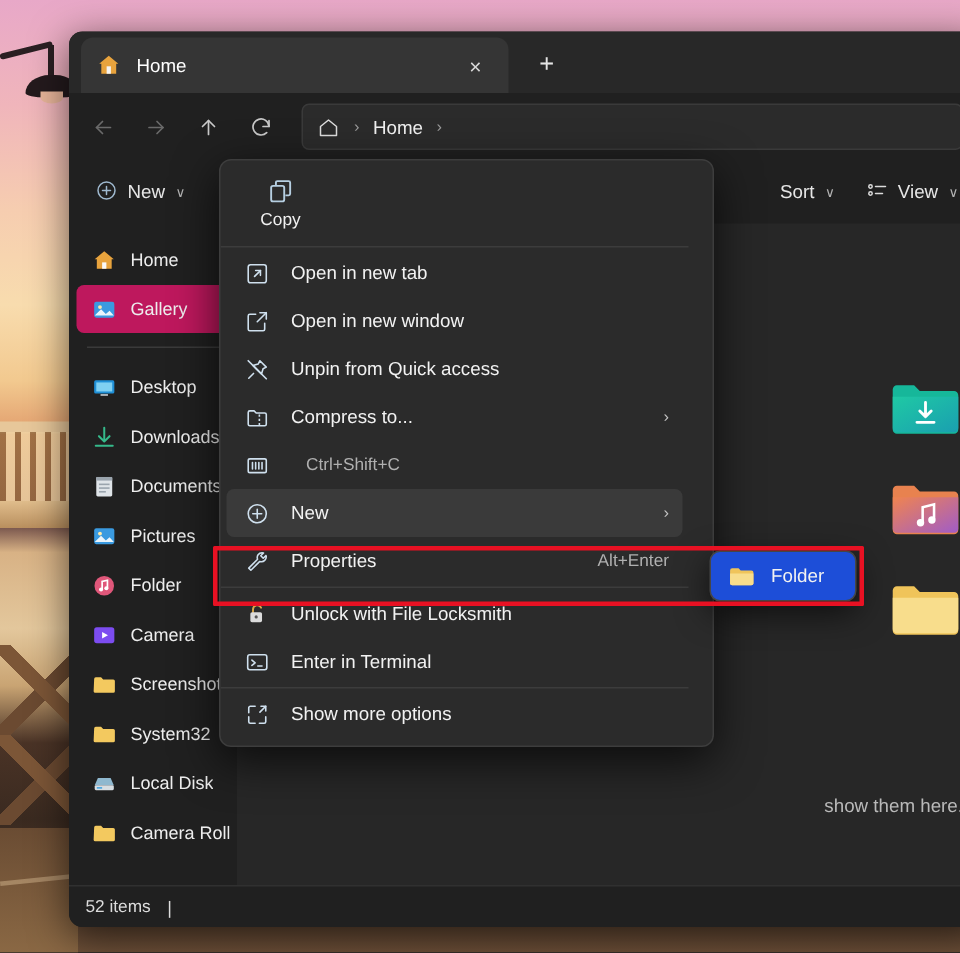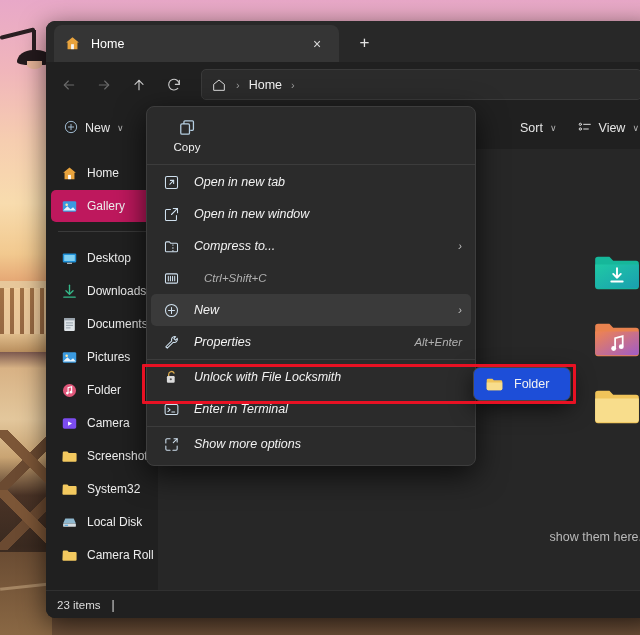--- a/index.html
+++ b/index.html
@@ -253,21 +253,21 @@
 
   
   #context-menu {
     position: absolute;
     left: 146px; top: 106px;
     width: 330px;
     background: #2b2b2b;
     border: 1px solid #3d3d3d;
     border-radius: 8px;
     box-shadow: 0 9px 30px rgba(0,0,0,.7);
-    padding: 0 0 5px 0;
+    padding: 0 16px 5px 0;
     overflow: hidden;
   }
   #ctx-commandrow {
     height: 56px;
     display: flex; align-items: center;
     padding-left: 18px;
   }
   #ctx-copy-btn {
     width: 44px;
     display: flex; flex-direction: column; align-items: center; gap: 4px;
@@ -277,21 +277,20 @@
   #ctx-copy-btn .ctx-cmd-label { font-size: 11.5px; color: #f0f0f0; }
   .ctx-sep { height: 1px; background: #3c3c3c; margin: 1px 0; }
   .ctx-item {
     display: flex; align-items: center;
     height: 32px;
     margin: 0 4px;
     padding: 0 9px 0 12px;
     border-radius: 5px;
     cursor: pointer;
     position: relative;
-    font-style: italic;
   }
   .ctx-item.highlighted { background: #3a3a3a; }
   .ctx-icon { width: 17px; height: 17px; margin-right: 14px; flex: none; color: #cfe0ee; }
   .ctx-label { font-size: 12.5px; color: #f2f2f2; flex: 1; white-space: nowrap; }
   .ctx-accel { font-size: 11.5px; color: #b0b0b0; margin-left: 10px; }
   .ctx-arrow { font-size: 11px; color: #c4c4c4; margin-left: 10px; }
 
   
   #submenu {
     position: absolute;
@@ -591,21 +590,21 @@
           <path d="M1 11h46v22a3 3 0 0 1-3 3H4a3 3 0 0 1-3-3z" fill="#f8dd8c"></path>
         </svg>
       </div>
 
       <div id="empty-note">show them here.</div>
 
     </div>
   </div>
 
   <div id="statusbar">
-    <span id="status-count">23 items</span>
+    <span id="status-count">52 items</span>
     <span id="status-caret">|</span>
   </div>
 </div>
 
 <div id="context-menu">
 
   <div id="ctx-commandrow">
     <div id="ctx-copy-btn">
       <span class="ctx-cmd-icon">
         <svg viewBox="0 0 24 24" width="19" height="19" fill="none" stroke="currentColor" stroke-width="1.6" stroke-linejoin="round">
@@ -634,20 +633,30 @@
     <span class="ctx-icon">
       <svg viewBox="0 0 24 24" width="17" height="17" fill="none" stroke="currentColor" stroke-width="1.5" stroke-linecap="round" stroke-linejoin="round">
         <path d="M14.5 3.5H20.5V9.5"></path>
           <path d="M20.5 3.5 L12 12"></path>
           <path d="M19 13.5v5.5a1.5 1.5 0 0 1-1.5 1.5H5a1.5 1.5 0 0 1-1.5-1.5V6.5A1.5 1.5 0 0 1 5 5h5.5"></path>
       </svg>
     </span>
     <span class="ctx-label">Open in new window</span>
   </div>
 
+  <div class="ctx-item">
+    <span class="ctx-icon">
+      <svg viewBox="0 0 24 24" width="17" height="17" fill="none" stroke="currentColor" stroke-width="1.5" stroke-linecap="round" stroke-linejoin="round">
+        <path d="M14.5 3.5 L20.5 9.5 L17.5 11 L16 16 L8 8 L13 6.5 Z"></path>
+          <path d="M8.5 15.5 L4 20"></path>
+          <path d="M3.5 3.5 L20.5 20.5"></path>
+      </svg>
+    </span>
+    <span class="ctx-label">Unpin from Quick access</span>
+  </div>
 
 
   <div class="ctx-item">
     <span class="ctx-icon">
       <svg viewBox="0 0 24 24" width="17" height="17" fill="none" stroke="currentColor" stroke-width="1.5" stroke-linejoin="round">
         <path d="M3.5 7a1.5 1.5 0 0 1 1.5-1.5h4l2 2h8A1.5 1.5 0 0 1 20.5 9v9a1.5 1.5 0 0 1-1.5 1.5H5A1.5 1.5 0 0 1 3.5 18z"></path>
         <path d="M14 9v10" stroke-dasharray="2 2"></path>
       </svg>
     </span>
     <span class="ctx-label">Compress to...</span>

